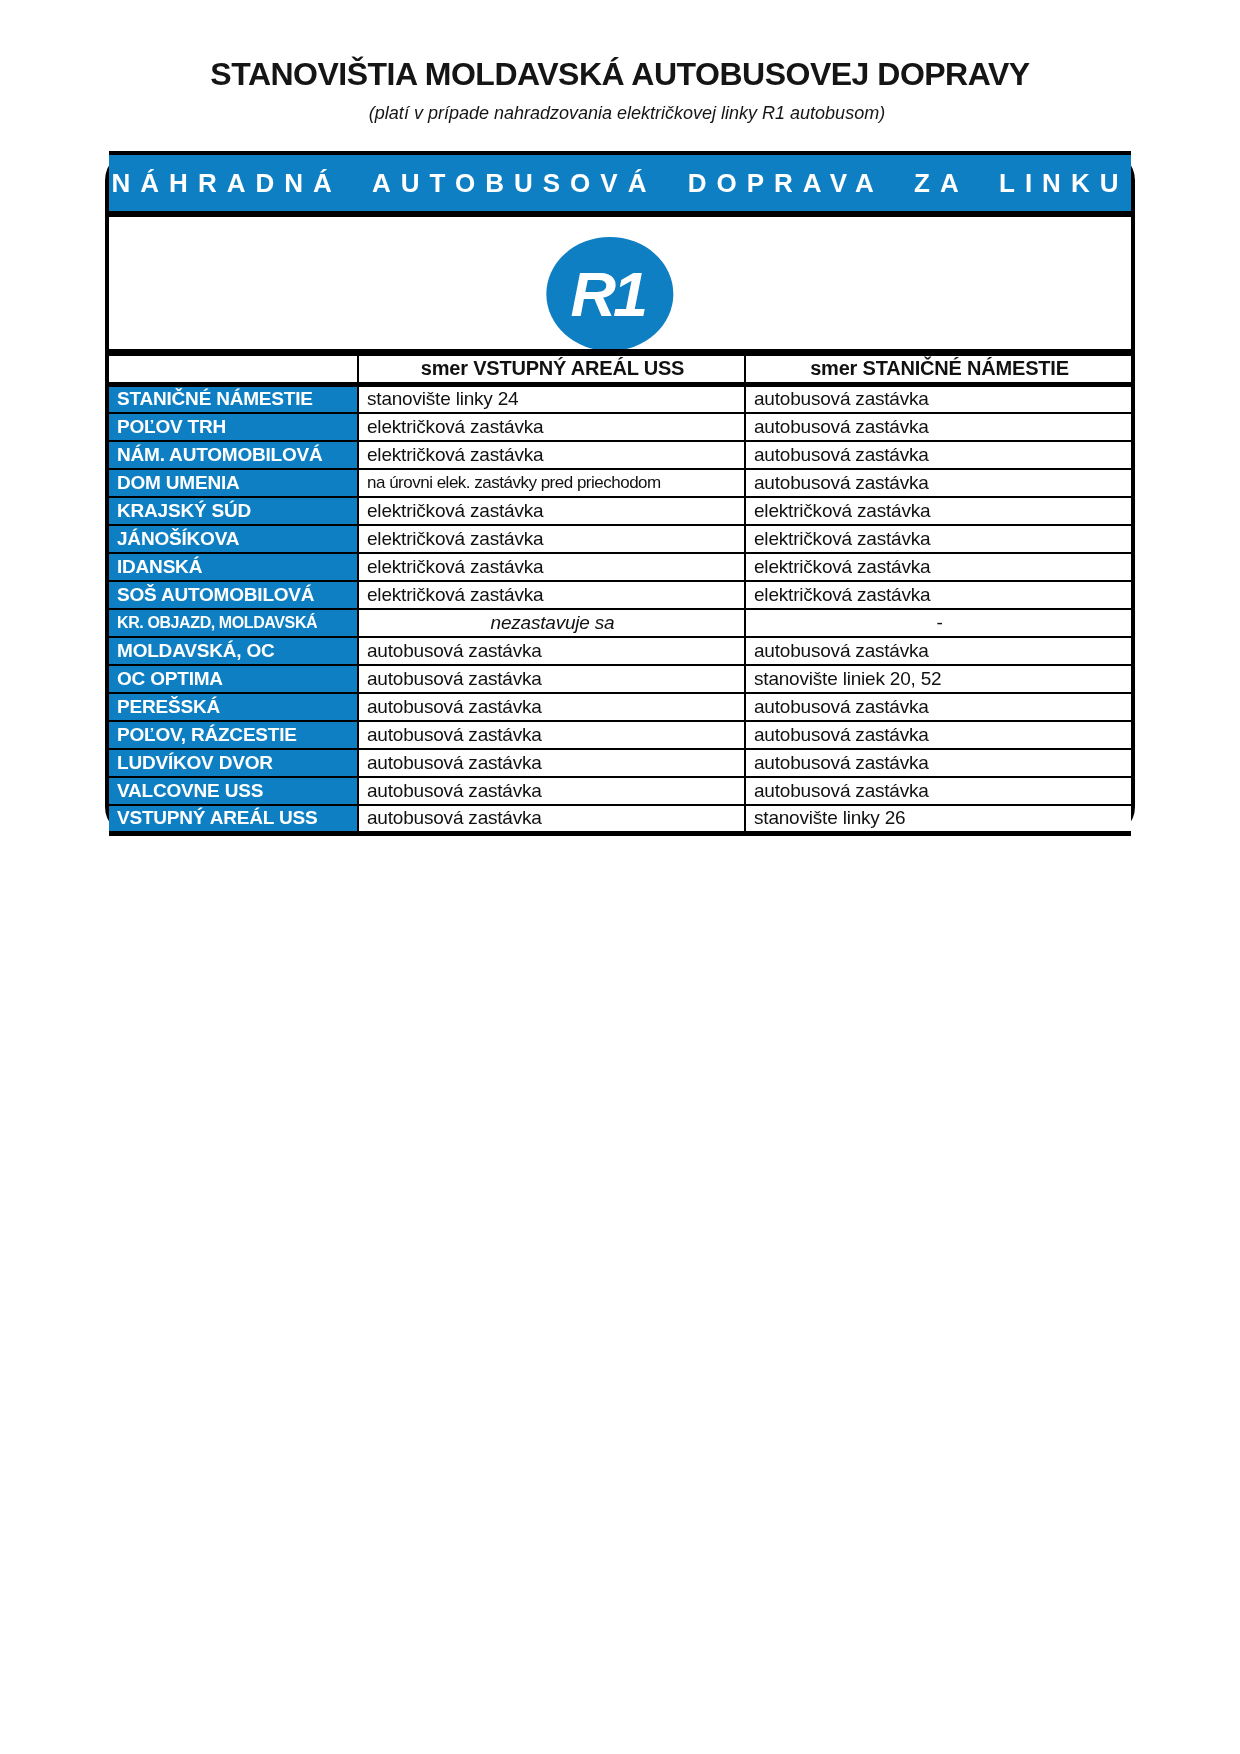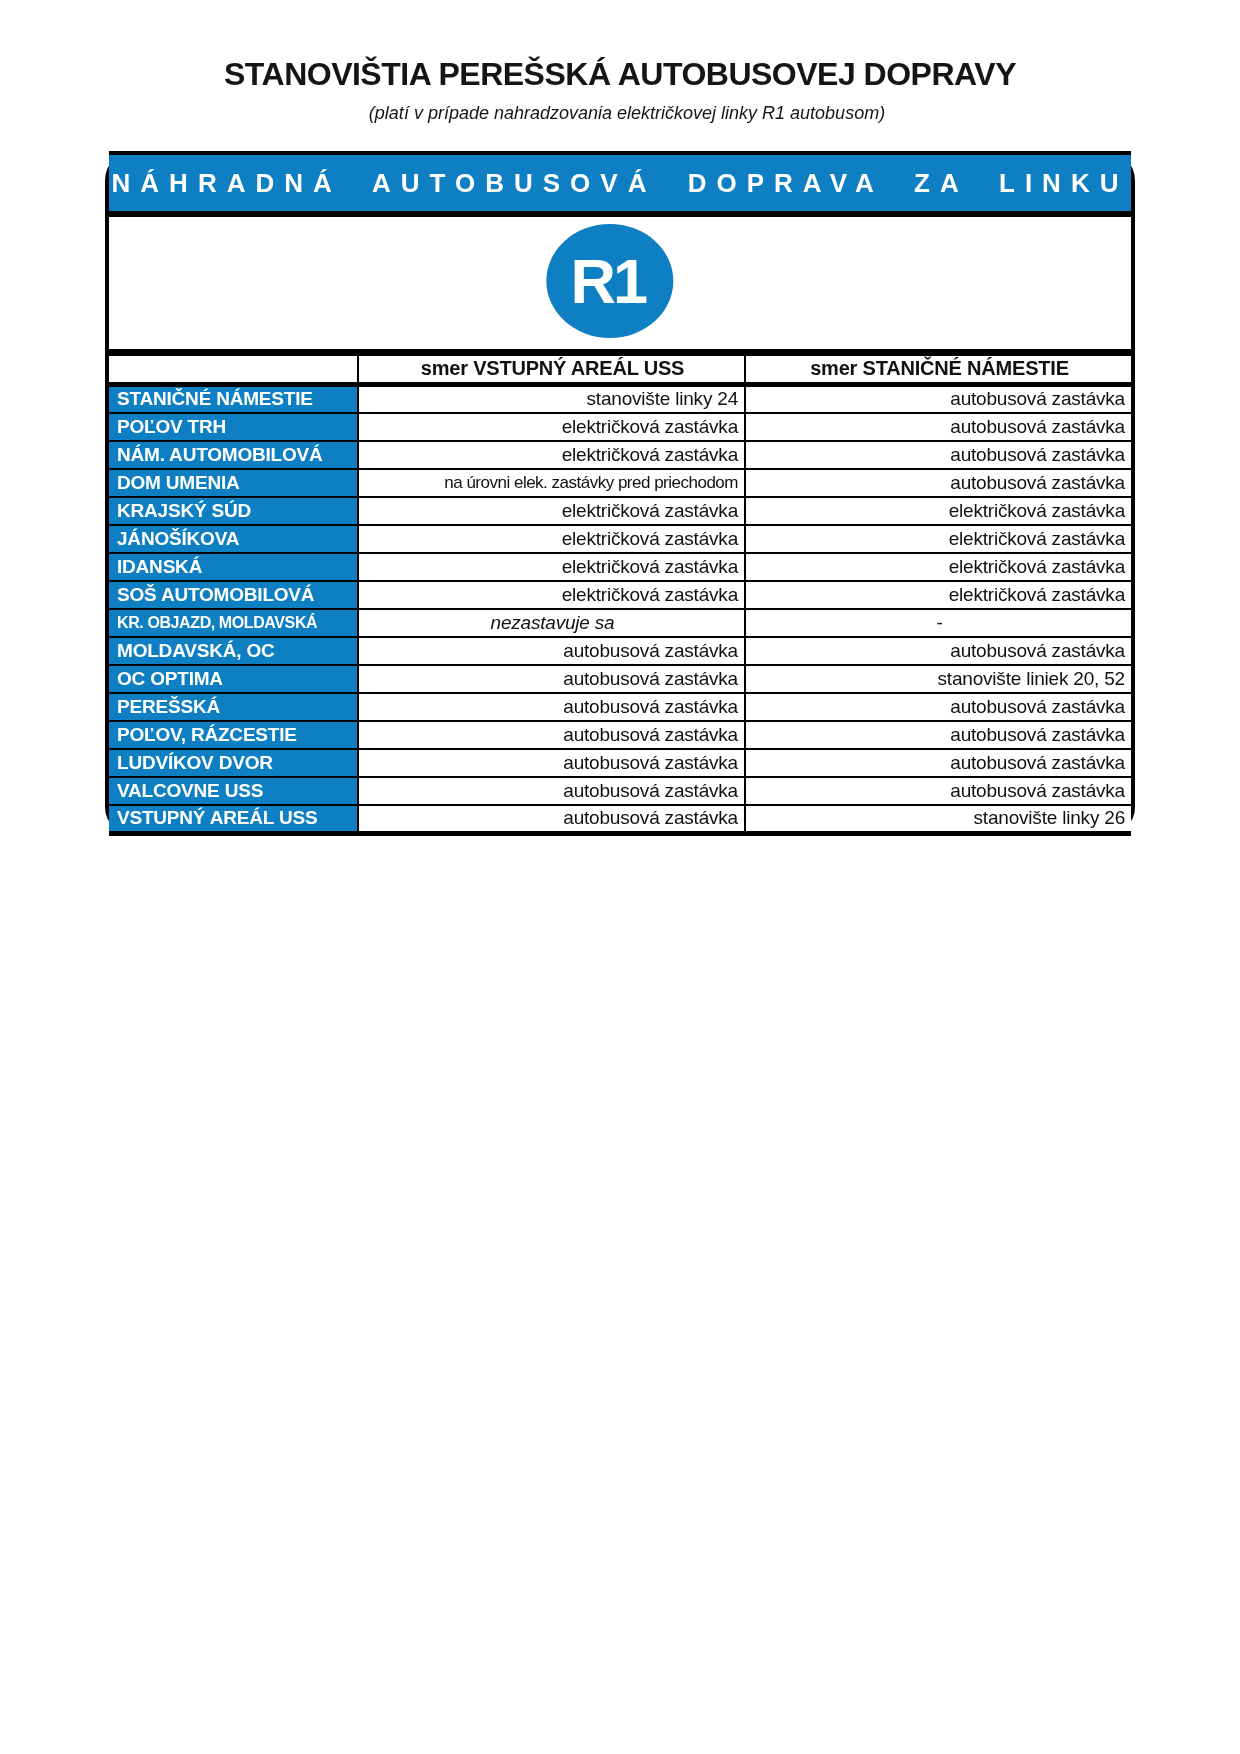--- a/index.html
+++ b/index.html
@@ -57,34 +57,35 @@
 
   .logo-area {
     height: 132px;
     background: #ffffff;
     position: relative;
     overflow: hidden;
   }
   .r1-badge {
     position: absolute;
     left: 50%;
-    top: 7px;
+    top: 20px;
     transform: translateX(-58%);
     width: 127px;
     height: 114px;
     border-radius: 50%;
     background: var(--brand-blue, #0f7fc3);
     display: flex;
     align-items: center;
     justify-content: center;
     color: #ffffff;
     font-size: 63px;
     font-weight: bold;
     letter-spacing: -3px;
     padding-right: 4px;
+    font-style: italic;
   }
 
   table.stops {
     width: 100%;
     border-collapse: collapse;
     border-top: 7px solid #000;
     border-bottom: 5px solid #000;
     table-layout: fixed;
   }
   table.stops col.c1 { width: 249px; }
@@ -116,35 +117,35 @@
     font-weight: bold;
     text-align: left;
   }
   table.stops td.stop.cond {
     font-size: 16px;
     letter-spacing: -0.4px;
   }
   table.stops td.dir {
     background: #ffffff;
     color: #111111;
-    text-align: right;
+    text-align: left;
   }
   table.stops td.dir.cond2 { font-size: 17px; letter-spacing: -0.5px; }
   table.stops td.dir.center { text-align: center; }
   table.stops td.dir.noStop { text-align: center; font-style: italic; }
   
   table.stops th:first-child, table.stops td:first-child { border-left: none; }
   table.stops th:last-child,  table.stops td:last-child  { border-right: none; }
 </style>
 </head>
 <body>
 
 <div class="page">
 
-  <h1 class="title">STANOVIŠTIA PEREŠSKÁ AUTOBUSOVEJ DOPRAVY</h1>
+  <h1 class="title">STANOVIŠTIA MOLDAVSKÁ AUTOBUSOVEJ DOPRAVY</h1>
   <p class="subtitle">(platí v prípade nahradzovania električkovej linky R1 autobusom)</p>
 
   <div class="board">
 
     <div class="banner">NÁHRADNÁ AUTOBUSOVÁ DOPRAVA ZA LINKU</div>
 
     <div class="logo-area">
       <div class="r1-badge">R1</div>
     </div>
 

